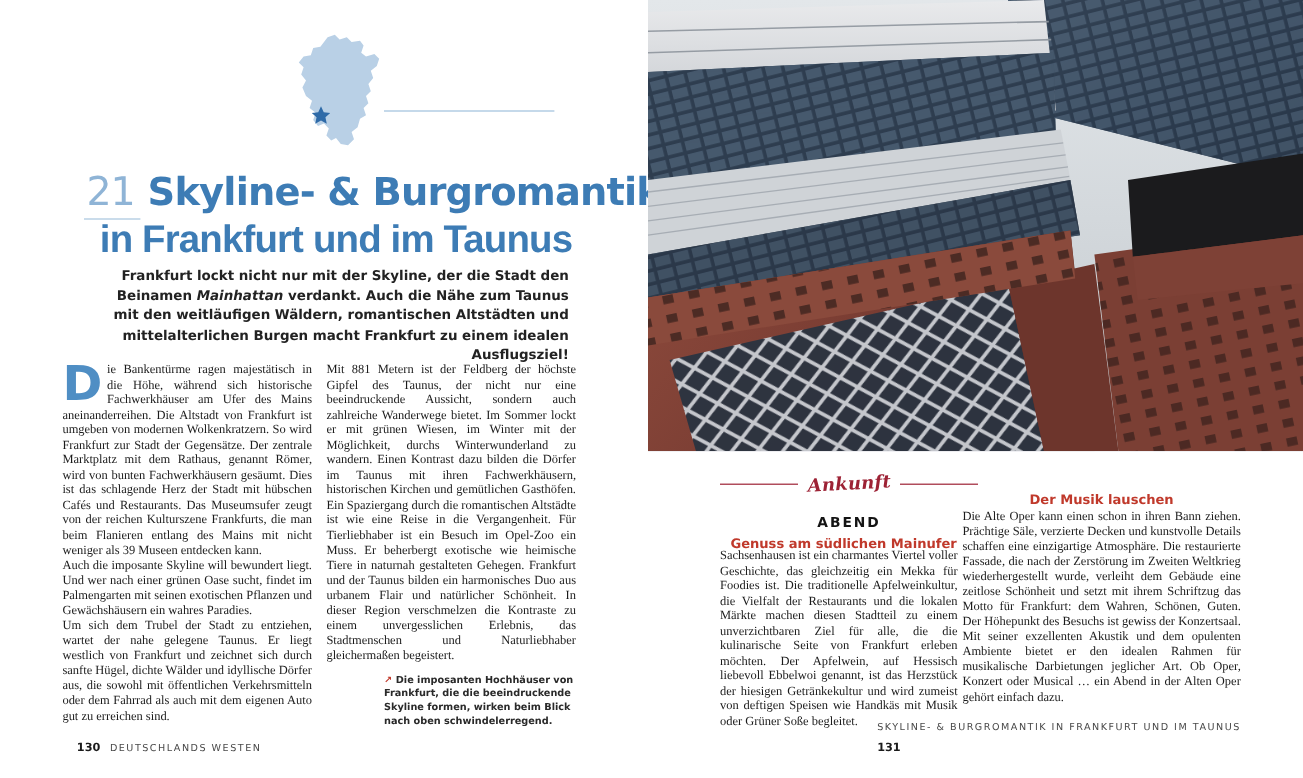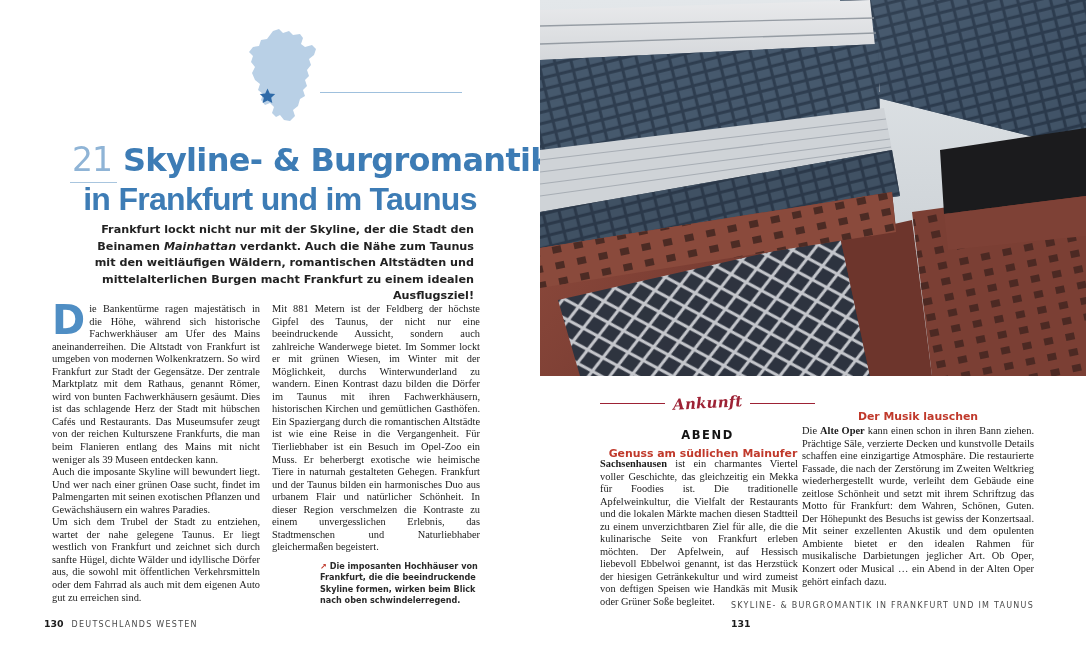--- a/index.html
+++ b/index.html
@@ -65,21 +65,21 @@
   .col-mid{left:600px;top:458px;width:198px;}
 
   .dropcap{
     float:left;
     font-family:"DejaVu Sans", sans-serif;
     font-weight:700;
     font-size:40px;line-height:33px;
     color:#4f8ec4;
     margin:1px 4px 0 0;
   }
-  b{font-weight:700;}
+  b{font-weight:400;}
 
   
   .caption{
     position:absolute;left:320px;top:561px;width:162px;
     font-family:"DejaVu Sans", sans-serif;
     font-size:8.1px;line-height:11.4px;color:#2a2a2a;font-weight:600;
   }
   .cap-arrow{color:#c0392b;font-weight:700;margin-right:3px;}
 
   
@@ -107,21 +107,21 @@
     font-family:"DejaVu Sans", sans-serif;font-weight:700;font-size:10.9px;
     color:#c0392b;
   }
 
   
   .folio{
     position:absolute;bottom:19px;
     font-family:"DejaVu Sans", sans-serif;font-size:8px;
     color:#3a3a3a;display:flex;align-items:baseline;gap:8px;
   }
-  .folio-left{left:44px;}
+  .folio-left{left:64px;}
   .folio-right{right:52px;flex-direction:column;}
   .folio-num{font-weight:700;font-size:9.4px;color:#1b1b1b;letter-spacing:0;}
   .folio-text{letter-spacing:1.25px;font-weight:400;color:#4a4a4a;}
 </style>
 </head>
 <body>
 
 <div class="page">
 
   <div class="map-wrap">

